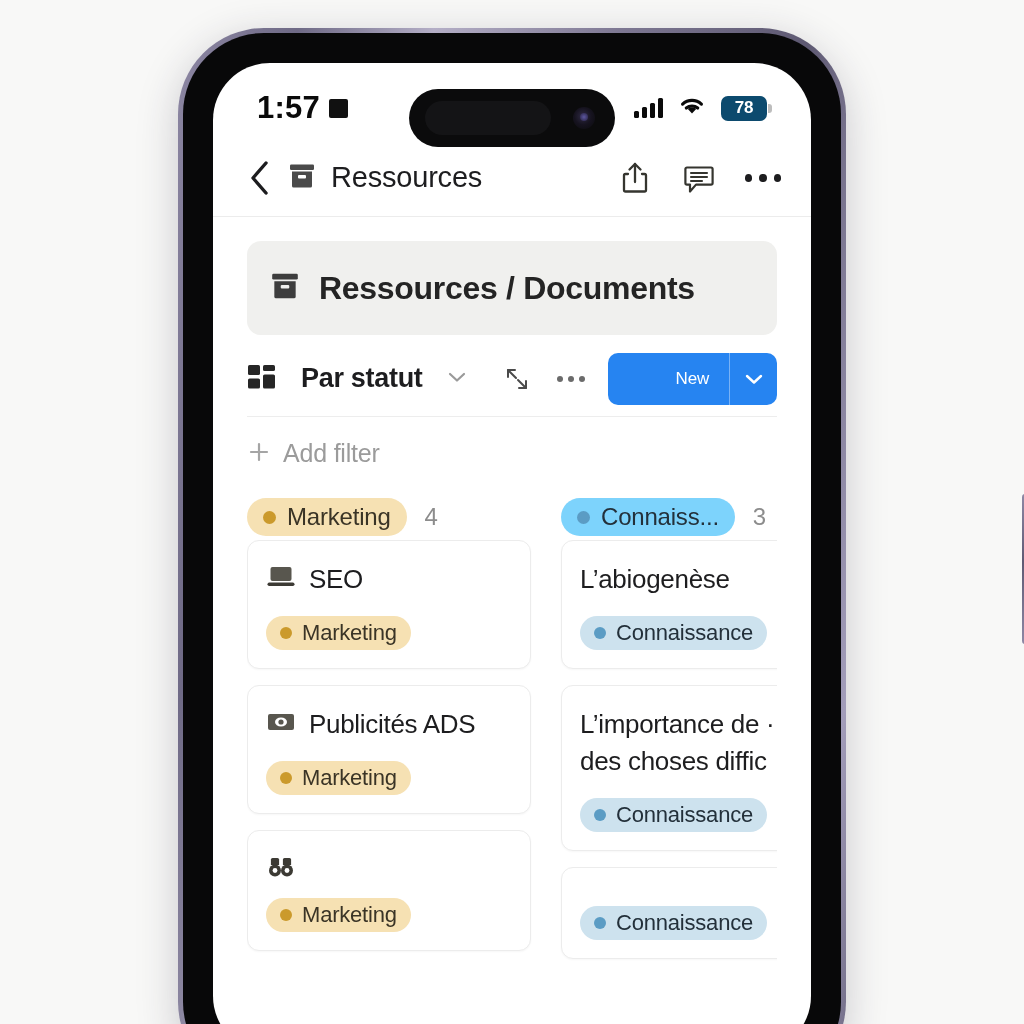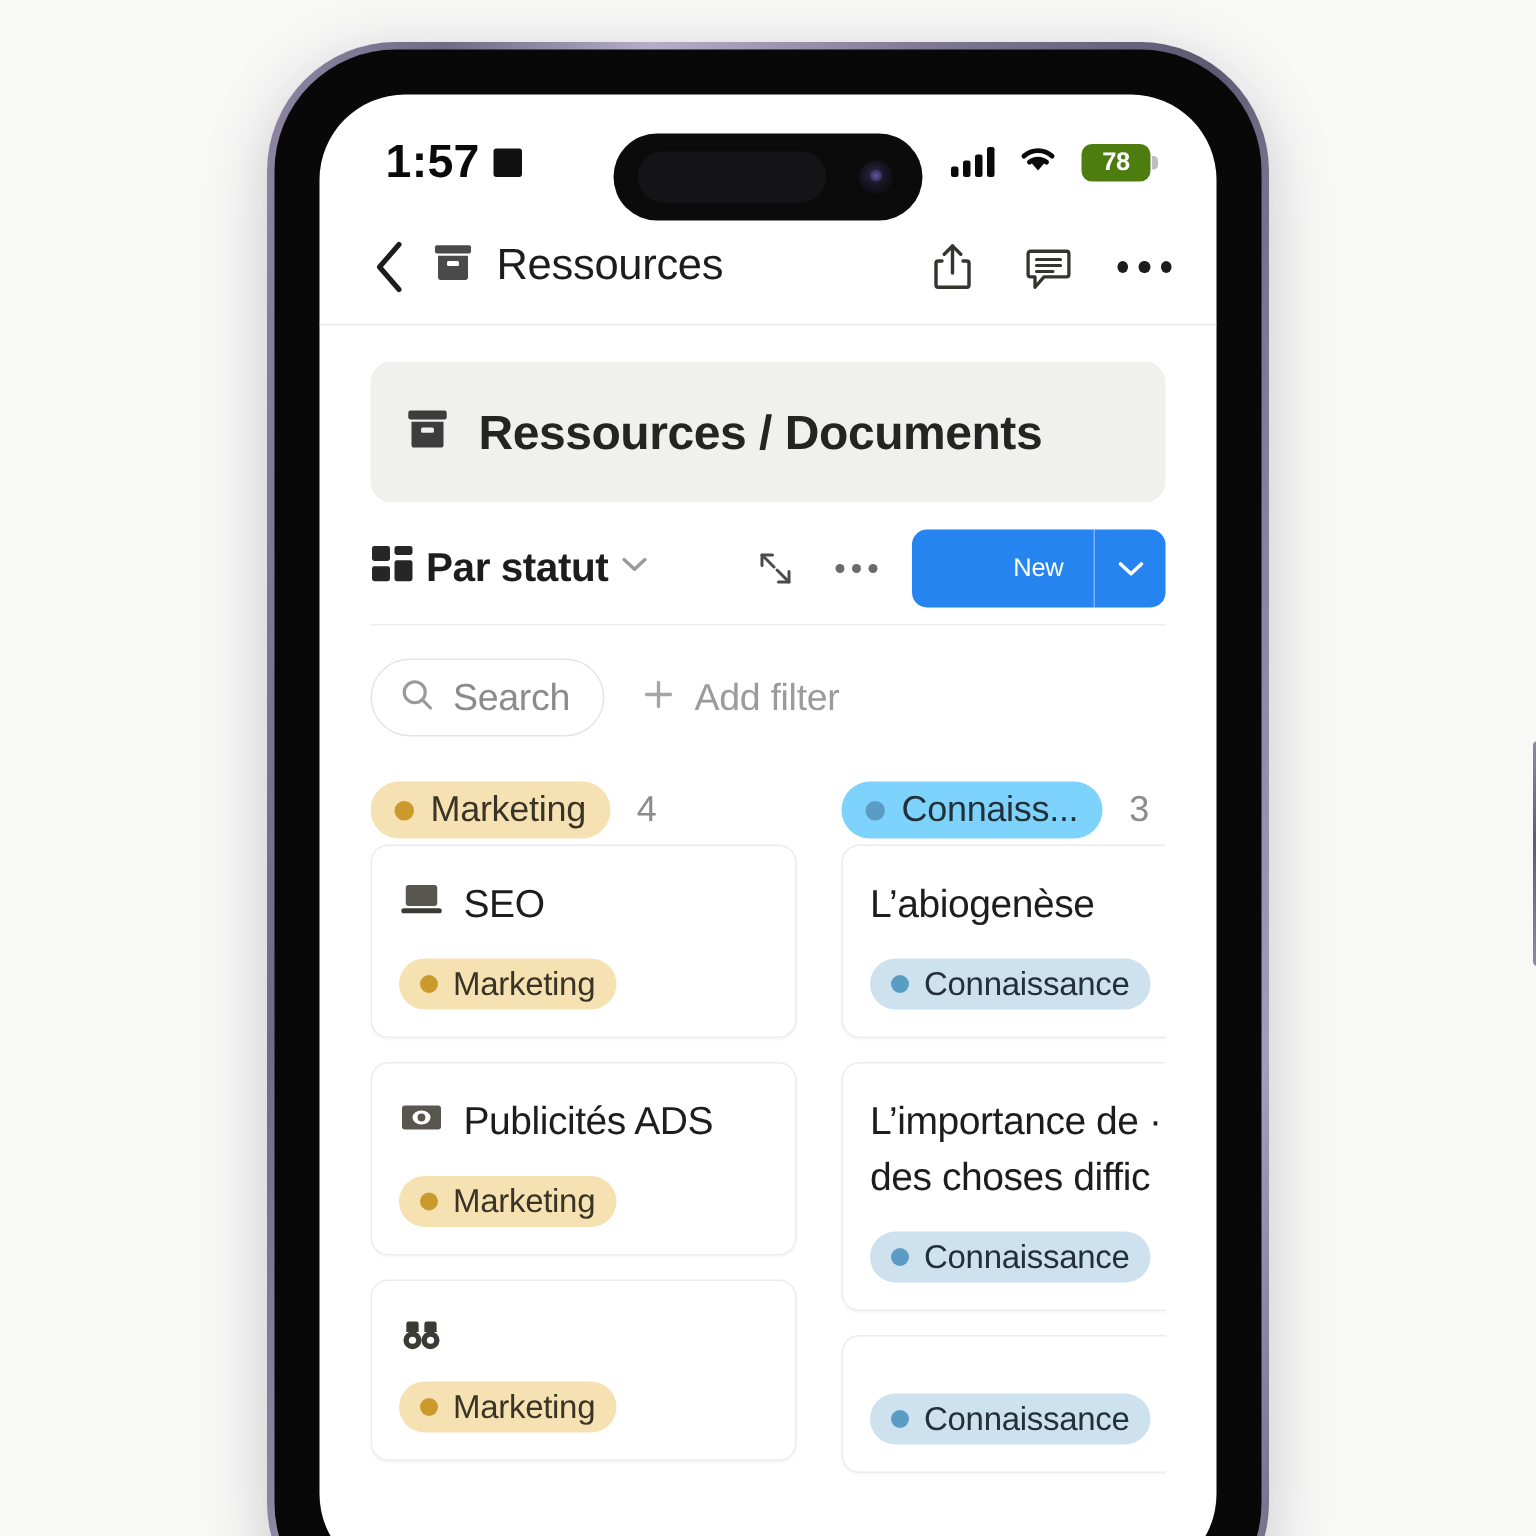--- a/index.html
+++ b/index.html
@@ -60,21 +60,21 @@
     margin-left: auto; display: flex; align-items: center; gap: 14px;
   }
   .sig-bars { display: flex; align-items: flex-end; gap: 3px; height: 20px; }
   .sig-bars i { width: 5px; background: #0a0a0a; border-radius: 1.5px; display:block; }
   .sig-bars i:nth-child(1){ height: 7px; }
   .sig-bars i:nth-child(2){ height: 11px; }
   .sig-bars i:nth-child(3){ height: 15px; }
   .sig-bars i:nth-child(4){ height: 20px; }
   .batt {
     position: relative; width: 46px; height: 25px;
-    border-radius: 7px; background: #4d7c0f;
+    border-radius: 7px; background: #0c4a6e;
     display: flex; align-items: center; justify-content: center;
   }
   .batt-pct { font-size: 17px; font-weight: 700; color: #fff; letter-spacing: -.3px; }
   .batt-nub {
     position: absolute; right: -5px; top: 8px;
     width: 4px; height: 9px; border-radius: 0 3px 3px 0; background: #bdbdbd;
   }
 
   
   .dyn-island {
@@ -123,21 +123,21 @@
     padding: 0 22px;
   }
   .breadcrumb-text { font-size: 32px; font-weight: 700; color: #242424; letter-spacing: -.3px; }
 
   
   .toolbar {
     display: flex; align-items: center;
     height: 76px; margin-top: 6px;
     border-bottom: 1px solid #ededed;
   }
-  .view-chip { display:flex; align-items:center; gap: 7px; }
+  .view-chip { display:flex; align-items:center; gap: 24px; }
   .view-label { font-size: 27px; font-weight: 700; color: #1d1d1f; letter-spacing: -.3px; }
   .toolbar-right { margin-left:auto; display:flex; align-items:center; gap: 20px; }
   .tb-icon { width: 34px; height: 34px; display:flex; align-items:center; justify-content:center; }
   .dots-sm { display:flex; gap:5px; }
   .dots-sm i { width:6px; height:6px; border-radius:50%; background:#6b6b6b; display:block; }
   .new-btn {
     display:flex; align-items:stretch;
     background:#2684f1; border-radius:10px; height:52px; overflow:hidden;
   }
   .new-btn-label {
@@ -327,29 +327,20 @@
                 <span class="new-btn-caret">
                   <svg width="22" height="14" viewBox="0 0 22 14">
                     <path d="M4 4 L11 10.5 L18 4" stroke="#ffffff" stroke-width="2.4" fill="none" stroke-linecap="round" stroke-linejoin="round"></path>
                   </svg>
                 </span>
               </div>
             </div>
           </div>
 
           <div class="filterrow">
-            <div class="search-pill">
-              <span>
-                <svg width="24" height="24" viewBox="0 0 24 24">
-                  <circle cx="10.5" cy="10.5" r="7" stroke="#9a9a9a" stroke-width="2.1" fill="none"></circle>
-                  <path d="M15.6 15.6 L21 21" stroke="#9a9a9a" stroke-width="2.1" stroke-linecap="round"></path>
-                </svg>
-              </span>
-              <span class="search-text">Search</span>
-            </div>
             <div class="add-filter">
               <span>
                 <svg width="24" height="24" viewBox="0 0 24 24">
                   <path d="M12 4 V20 M4 12 H20" stroke="#a5a5a5" stroke-width="2.2" stroke-linecap="round"></path>
                 </svg>
               </span>
               <span class="add-filter-text">Add filter</span>
             </div>
           </div>
 

